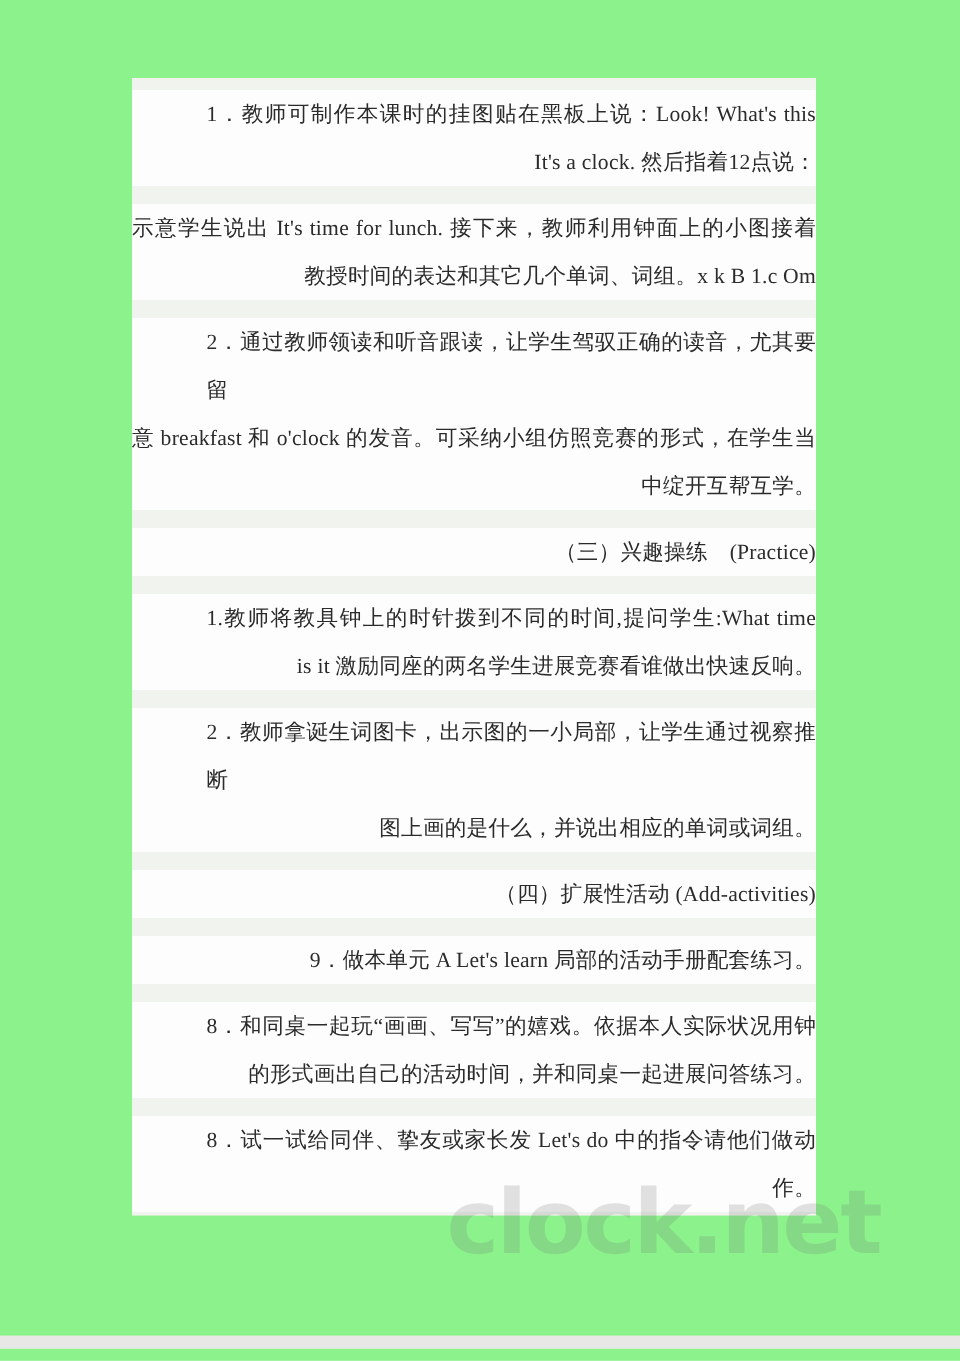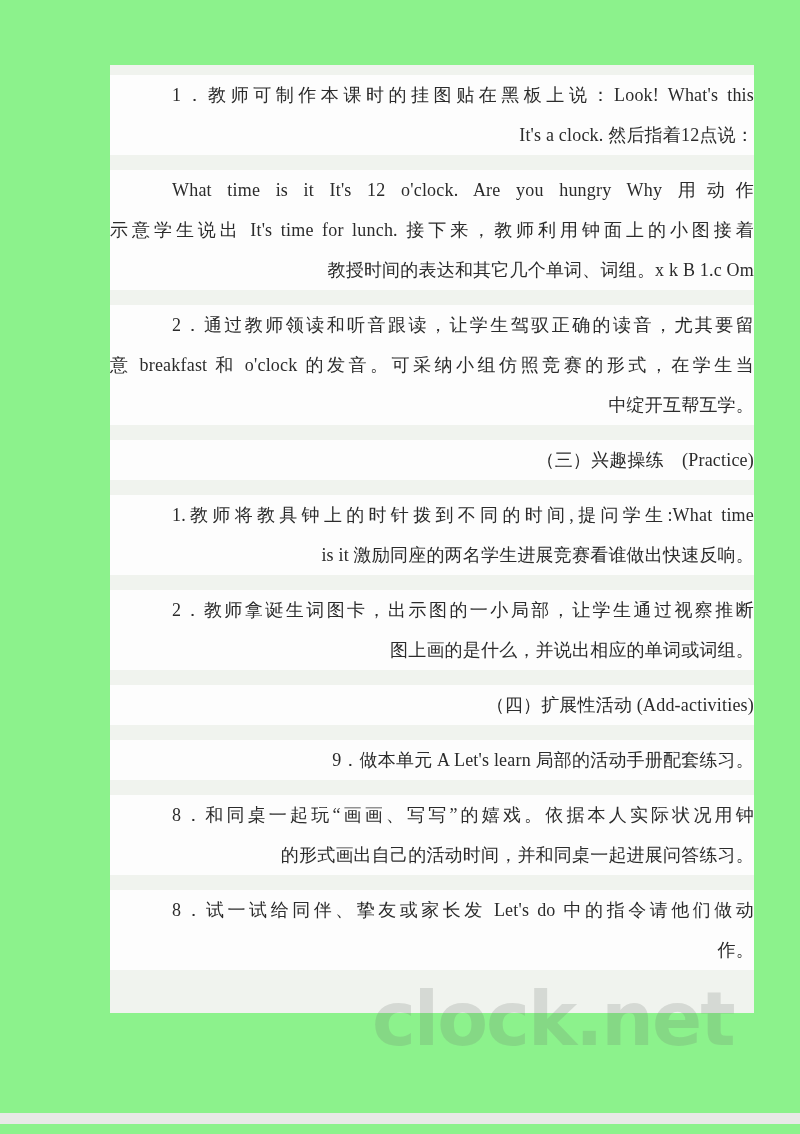--- a/index.html
+++ b/index.html
@@ -13,21 +13,21 @@
     position: relative;
     width: 800px;
     height: 1134px;
     background: var(--bg-green, #8cf28c);
     overflow: hidden;
   }
   .page {
     position: absolute;
     left: 110px;
     top: 65px;
-    width: 644px;
+    width: 570px;
     height: 948px;
     background: var(--gap-tint, #f0f3ee);
     overflow: hidden;
     z-index: 1;
   }
   .content {
     padding-top: 10px;
   }
   .para {
     margin: 0 0 15px 0;
@@ -77,21 +77,20 @@
 <body>
 
 <div class="canvas">
   <div class="page">
     <div class="content">
         <div class="para">
           <div class="line indent justify">1．教师可制作本课时的挂图贴在黑板上说：Look! What's this</div>
           <div class="line">It's a clock. 然后指着12点说：</div>
         </div>
         <div class="para">
-          <div class="line indent justify">What time is it It's 12 o'clock. Are you hungry Why  用动作</div>
           <div class="line justify">示意学生说出 It's time for lunch. 接下来，教师利用钟面上的小图接着</div>
           <div class="line">教授时间的表达和其它几个单词、词组。x k B 1.c Om</div>
         </div>
         <div class="para">
           <div class="line indent justify">2．通过教师领读和听音跟读，让学生驾驭正确的读音，尤其要留</div>
           <div class="line justify">意 breakfast 和 o'clock 的发音。可采纳小组仿照竞赛的形式，在学生当</div>
           <div class="line">中绽开互帮互学。</div>
         </div>
         <div class="para">
           <div class="line indent">（三）兴趣操练　(Practice)</div>

